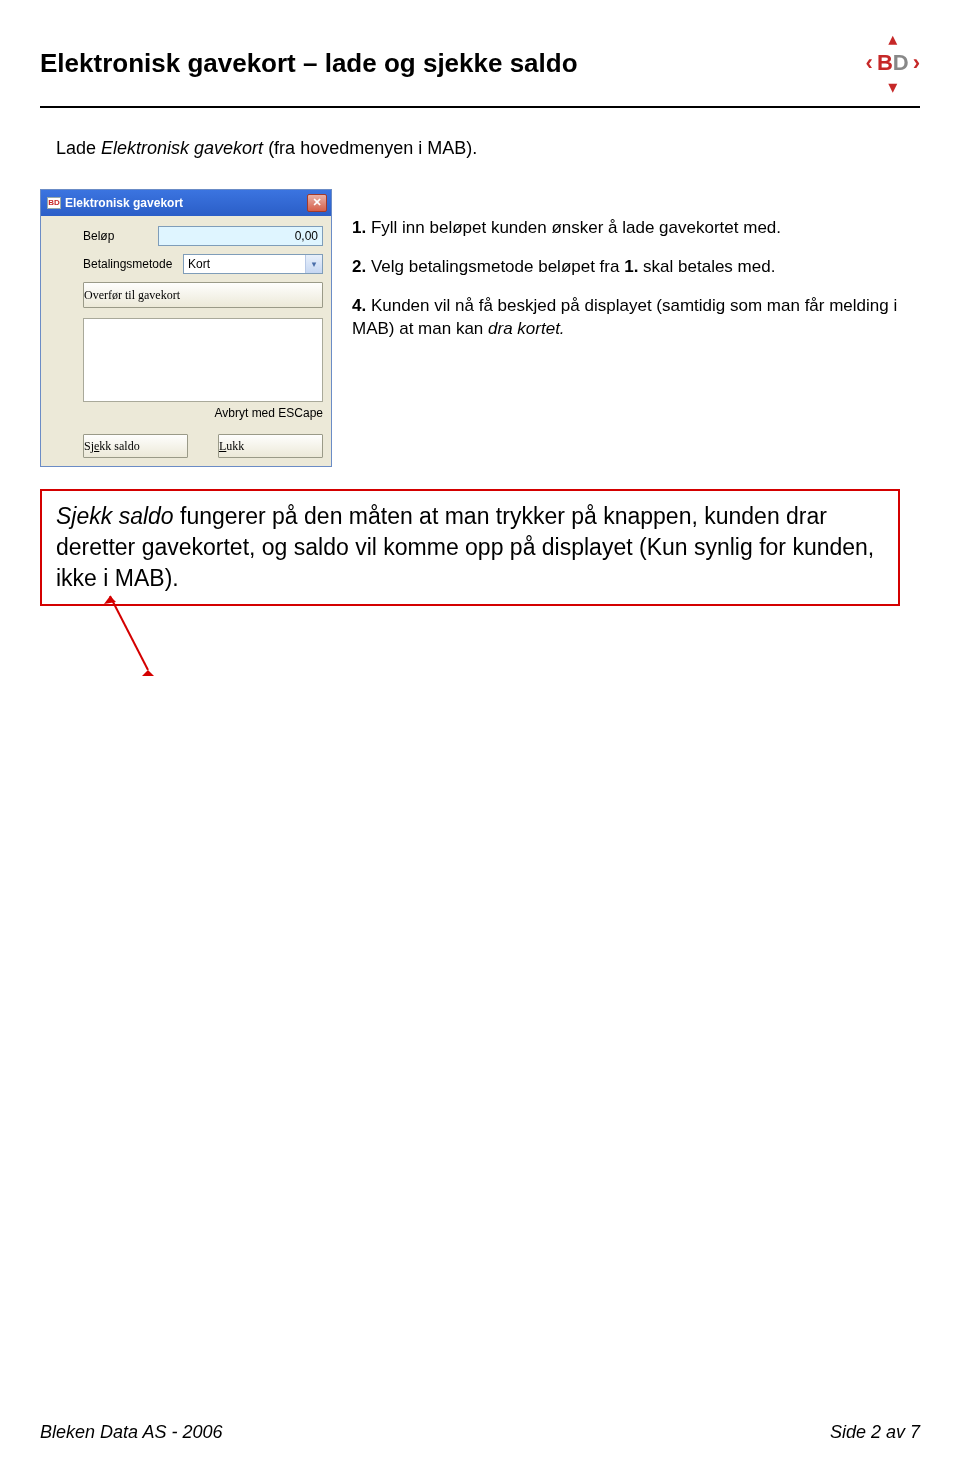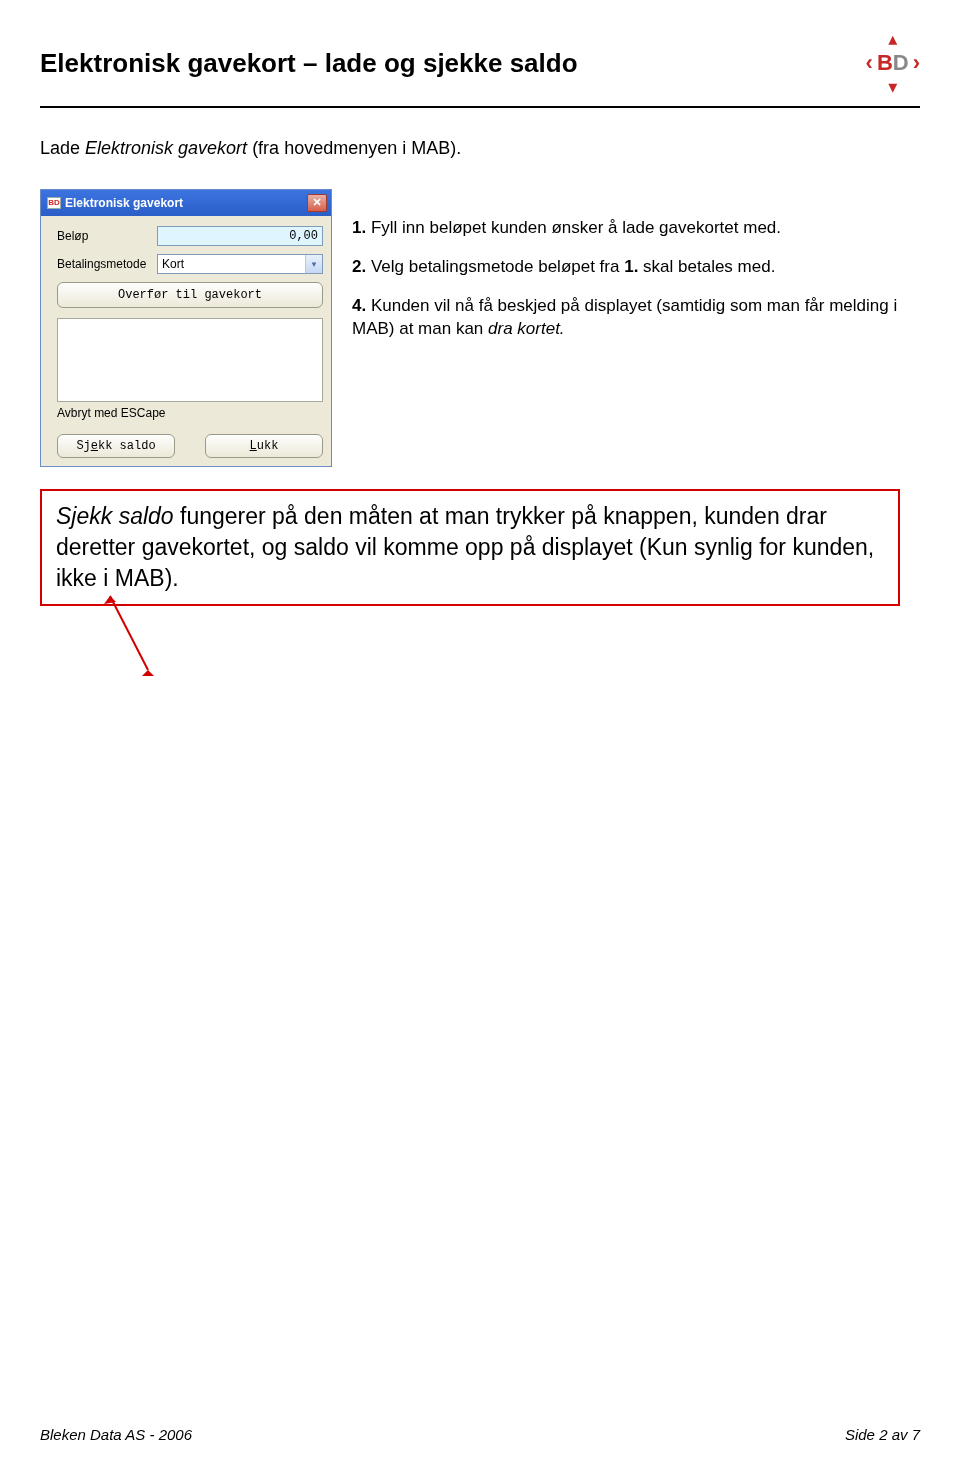--- a/index.html
+++ b/index.html
@@ -41,21 +41,21 @@
   .logo .angle { color: #c62828; }
   .logo-b { color: #c62828; }
   .logo-d { color: #888; }
   .hr-heavy {
     border: none;
     border-top: 2px solid #000;
     margin: 10px 0 30px 0;
   }
   .intro {
     font-size: 18px;
-    margin: 0 0 30px 0;
+    margin: 0 0 30px 16px;
   }
   .content-row {
     display: flex;
     gap: 20px;
     align-items: flex-start;
   }
   
   .xp-dialog {
     width: 292px;
     border: 1px solid #6b8cc6;
@@ -83,30 +83,30 @@
     color: #c62828; font-weight: bold;
   }
   .xp-close {
     width: 20px; height: 18px;
     background: linear-gradient(#e9b1a8, #d6604a);
     border: 1px solid #a23a2b;
     color: #fff; font-size: 11px; line-height: 15px;
     text-align: center; font-weight: bold;
     border-radius: 2px;
   }
-  .xp-body { padding: 10px 8px 8px 16px; }
+  .xp-body { padding: 10px 8px 8px 16px; margin-left: 26px; }
   .form-row { display: flex; align-items: center; margin-bottom: 8px; }
   .form-row label { width: 100px; font-size: 12px; }
   .xp-input {
     flex: 1;
     border: 1px solid #7f9db9;
     height: 20px;
     padding: 0 4px;
     font-size: 12px;
-    font-family: Liberation Mono, monospace;
+    font-family: Liberation Sans, sans-serif;
     background: #fff;
   }
   .xp-input.amount {
     background: #dff5ff;
     text-align: right;
   }
   .xp-select-wrap { flex: 1; position: relative; }
   .xp-select {
     width: 100%;
     border: 1px solid #7f9db9;
@@ -123,35 +123,35 @@
     border-left: 1px solid #b8c9e6;
     display: flex; align-items: center; justify-content: center;
     font-size: 9px; color: #4a6ea9;
   }
   .xp-button {
     display: block;
     width: 100%;
     border: 1px solid #9a9a88;
     background: linear-gradient(#fefefd, #ece9d8);
     height: 26px;
-    border-radius: 6px;
-    font-size: 12px;
-    font-family: Liberation Mono, monospace;
+    border-radius: 1px;
+    font-size: 12px;
+    font-family: Liberation Serif, serif;
     margin-top: 4px;
-    text-align: center;
+    text-align: left;
     line-height: 24px;
   }
   .xp-textarea {
     width: 100%;
     height: 84px;
     border: 1px solid #a9a99a;
     background: #fff;
     margin-top: 10px;
   }
-  .esc-label { text-align: left; font-size: 12px; margin-top: 4px; }
+  .esc-label { text-align: right; font-size: 12px; margin-top: 4px; }
   .btn-row {
     display: flex; gap: 30px; margin-top: 14px;
   }
   .btn-row .xp-button { margin-top: 0; height: 24px; line-height: 22px; }
   .underline-letter { text-decoration: underline; }
 
   
   .instructions {
     flex: 1;
     font-family: Arial, Verdana, sans-serif;
@@ -185,21 +185,21 @@
   }
 
   .footer {
     position: absolute;
     bottom: 24px;
     left: 40px;
     right: 40px;
     display: flex;
     justify-content: space-between;
     font-style: italic;
-    font-size: 15px;
+    font-size: 18px;
     font-family: Arial, sans-serif;
   }
 </style>
 </head>
 <body>
 
 <div class="page">
   <div class="header-row">
     <h1 class="page-title">Elektronisk gavekort – lade og sjekke saldo</h1>
     <div class="logo">

